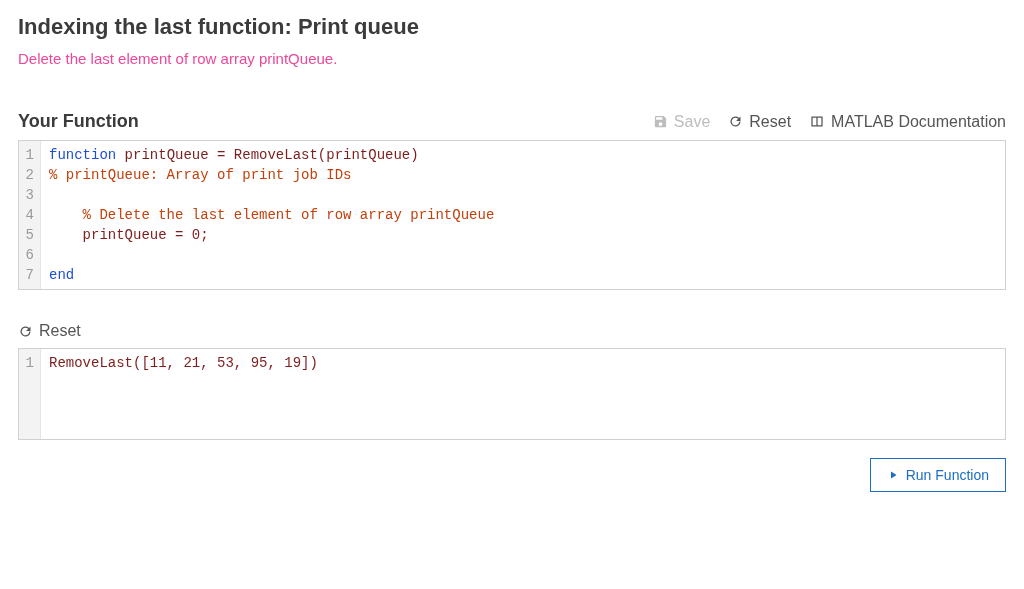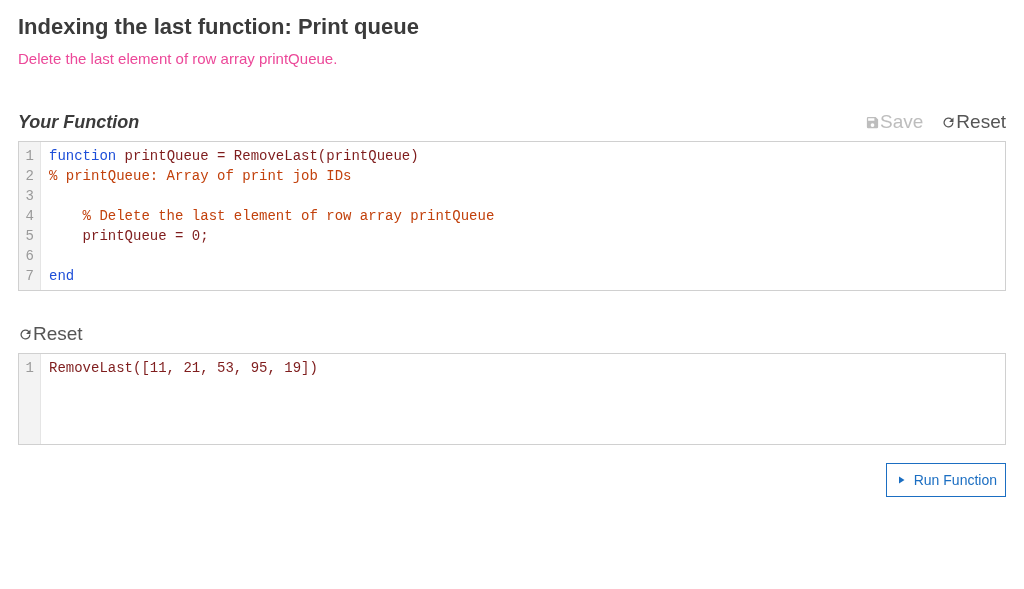--- a/index.html
+++ b/index.html
@@ -24,32 +24,31 @@
   .section-header {
     display: flex;
     align-items: center;
     justify-content: space-between;
     margin-bottom: 8px;
   }
   .section-title {
     font-size: 18px;
     font-weight: 700;
     color: #3b3b3b;
-    font-style: italic;
   }
   .toolbar {
     display: flex;
     align-items: center;
     gap: 18px;
   }
   .toolbar-btn {
     display: flex;
     align-items: center;
-    gap: 0;
-    font-size: 19px;
+    gap: 6px;
+    font-size: 16px;
     color: #555;
     cursor: pointer;
     background: none;
     border: none;
     padding: 0;
   }
   .toolbar-btn.disabled { color: #bdbdbd; cursor: default; }
   .toolbar-btn.disabled svg { fill: #bdbdbd; }
   .toolbar-btn svg { fill: #555; }
   .code-box {
@@ -84,21 +83,21 @@
   .call-box { min-height: 92px; margin-bottom: 18px; }
   .run-row { display: flex; justify-content: flex-end; }
   .run-btn {
     display: flex;
     align-items: center;
     gap: 7px;
     border: 1.5px solid #1b6ec2;
     color: #1b6ec2;
     background: #fff;
     font-size: 14px;
-    padding: 8px 8px;
+    padding: 8px 16px;
     cursor: pointer;
   }
   .run-btn svg { fill: #1b6ec2; }
 </style>
 </head>
 <body>
 
 <h1>Indexing the last function: Print queue</h1>
 <p class="instructions">Delete the last element of row array printQueue.</p>
 
@@ -109,20 +108,26 @@
       <svg width="15" height="15" viewBox="0 0 24 24">
           <path d="M17 3H5a2 2 0 0 0-2 2v14a2 2 0 0 0 2 2h14a2 2 0 0 0 2-2V7l-4-4zm-5 16a3 3 0 1 1 0-6 3 3 0 0 1 0 6zm3-10H5V5h10v4z"></path>
         </svg>
       <span>Save</span>
     </button>
     <button class="toolbar-btn">
       <svg width="15" height="15" viewBox="0 0 24 24">
           <path d="M17.65 6.35A8 8 0 1 0 20 12h-2a6 6 0 1 1-1.76-4.24L13 11h7V4l-2.35 2.35z"></path>
         </svg>
       <span>Reset</span>
+    </button>
+    <button class="toolbar-btn">
+      <svg width="16" height="15" viewBox="0 0 24 24">
+          <path d="M21 4H3v16h18V4zm-2 14H5V6h6v12h2V6h6v12z"></path>
+        </svg>
+      <span>MATLAB Documentation</span>
     </button>
   </div>
 </div>
 
 <div class="code-box">
   <div class="gutter">
       <div class="ln">1</div>
       <div class="ln">2</div>
       <div class="ln">3</div>
       <div class="ln">4</div>

